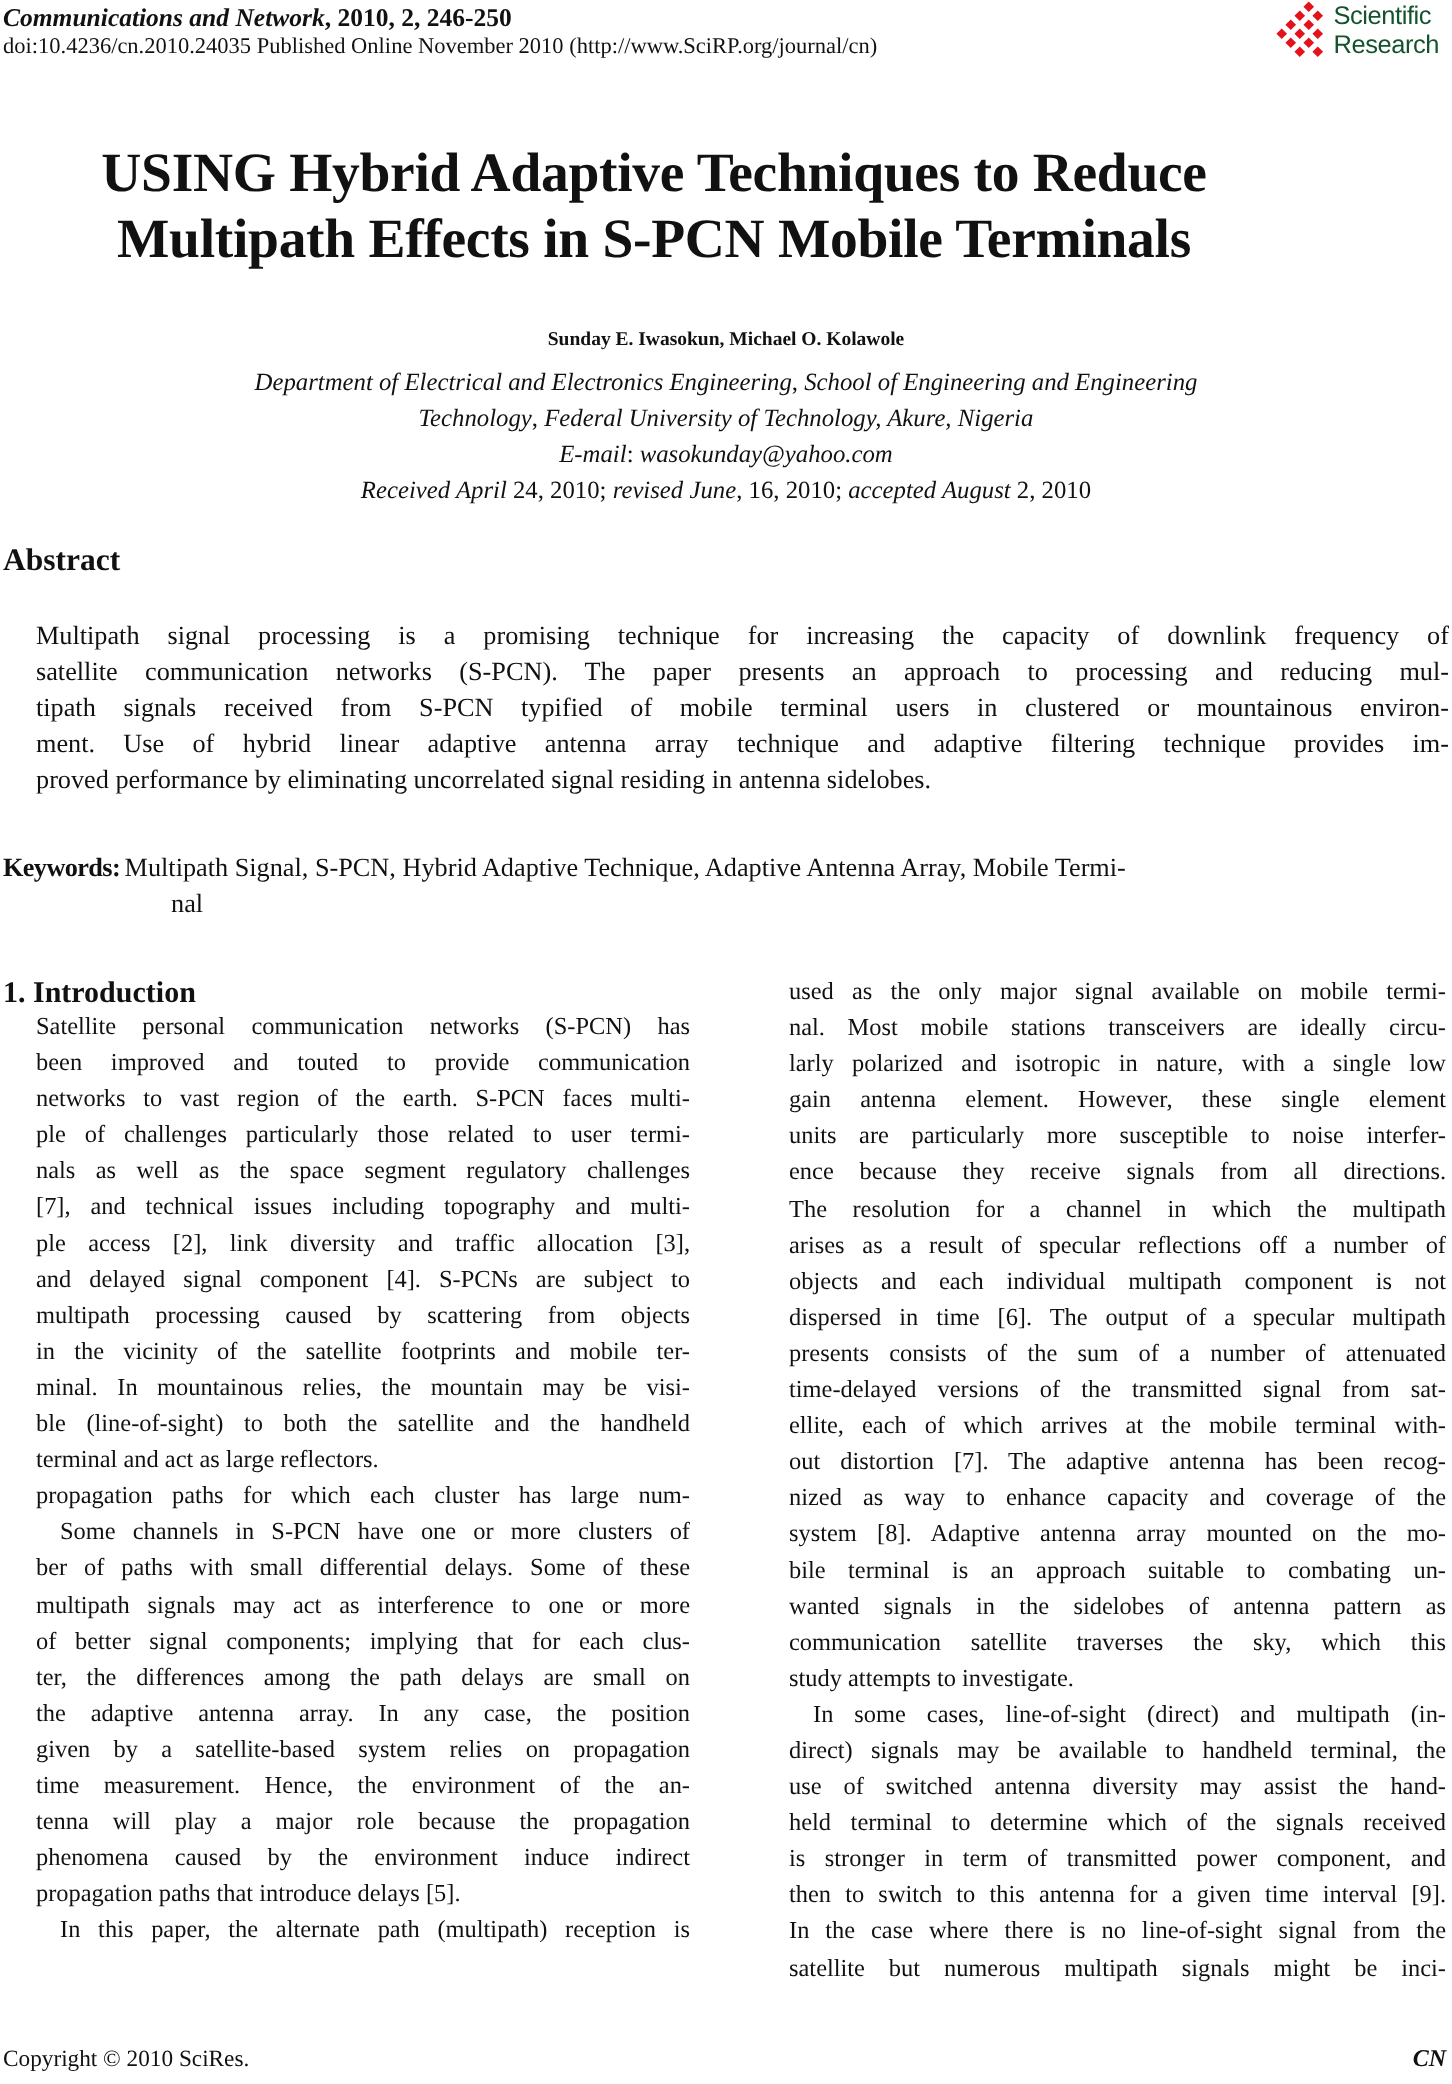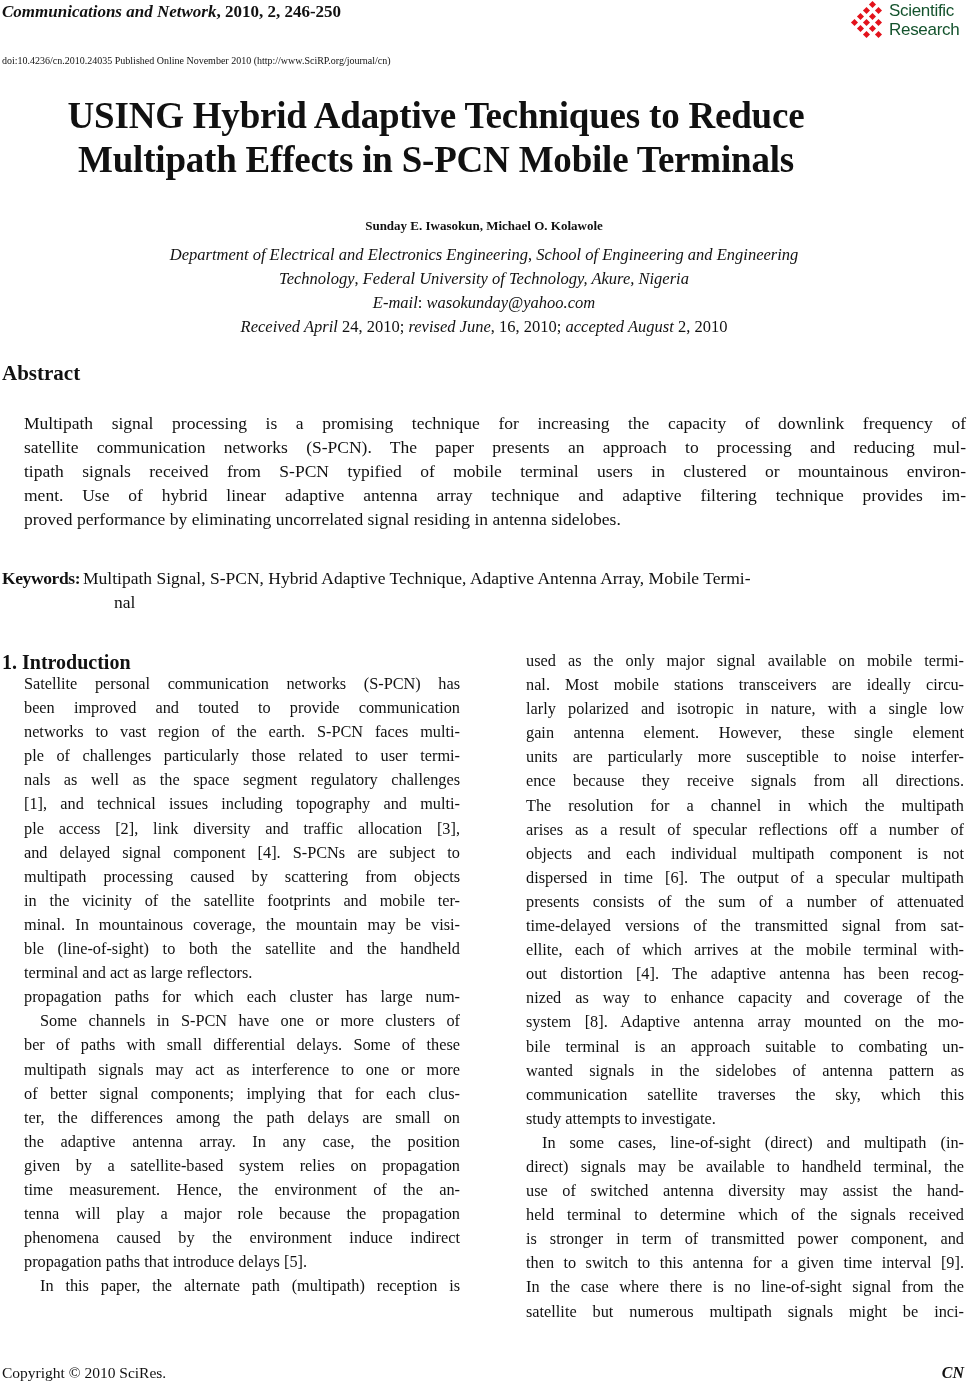--- a/index.html
+++ b/index.html
@@ -1,20 +1,20 @@
 <!DOCTYPE html>
 <html><head>
 <meta charset="utf-8">
 <style>
   html, body { margin:0; padding:0; background:#ffffff; }
   body { width:968px; height:1389px; position:relative; overflow:hidden; color:#111; font-family:"Liberation Serif", "DejaVu Serif", serif; }
   .abs { position:absolute; }
   .journal-line { left:2px; top:2px; font-size:17px; font-weight:bold; white-space:nowrap; }
   .journal-line i { font-style:italic; }
-  .doi-line { left:2px; top:23px; font-size:10px; white-space:nowrap;margin-top:32px; }
+  .doi-line { left:2px; top:23px; font-size:15px; white-space:nowrap; }
   .logo { left:846px; top:0px; width:122px; height:42px; }
   .logo-mark { position:absolute; left:0; top:0; width:40px; height:42px; }
   .logo-text { position:absolute; left:43px; top:1px; font-family:"Liberation Sans", "DejaVu Sans", sans-serif; font-size:17px; line-height:19px; color:#14532d; letter-spacing:-0.3px; }
   .title { left:0; width:872px; top:94px; text-align:center; font-size:37px; font-weight:bold; line-height:44px; letter-spacing:-0.2px; }
   .authors { left:0; width:968px; top:247px; text-align:center; font-size:13px; font-weight:bold; }
   .affil { left:0; width:968px; top:243px; text-align:center; font-size:16.5px; line-height:24px; }
   .affil i { font-style:italic; }
   .h-abstract { left:2px; top:361px; font-size:21px; font-weight:bold; }
   .abstract { left:2px; top:411px; width:964px; font-size:17.5px; line-height:24px; text-align:justify; }
   .keywords { left:2px; top:566px; width:964px; font-size:17.5px; line-height:24px; }
@@ -93,26 +93,26 @@
 </div>
 
 <div class="abs h-intro">1. Introduction</div>
 
 <div class="abs col col-left" id="colL">
     <span class="line">Satellite personal communication networks (S-PCN) has</span>
     <span class="line">been improved and touted to provide communication</span>
     <span class="line">networks to vast region of the earth. S-PCN faces multi-</span>
     <span class="line">ple of challenges particularly those related to user termi-</span>
     <span class="line">nals as well as the space segment regulatory challenges</span>
-    <span class="line">[1], and technical issues including topography and multi-</span>
+    <span class="line">[7], and technical issues including topography and multi-</span>
     <span class="line">ple access [2], link diversity and traffic allocation [3],</span>
     <span class="line">and delayed signal component [4]. S-PCNs are subject to</span>
     <span class="line">multipath processing caused by scattering from objects</span>
     <span class="line">in the vicinity of the satellite footprints and mobile ter-</span>
-    <span class="line">minal. In mountainous coverage, the mountain may be visi-</span>
+    <span class="line">minal. In mountainous relies, the mountain may be visi-</span>
     <span class="line">ble (line-of-sight) to both the satellite and the handheld</span>
     <span class="line last">terminal and act as large reflectors.</span>
     <span class="line">propagation paths for which each cluster has large num-</span>
     <span class="line" style="text-indent: 16px;">Some channels in S-PCN have one or more clusters of</span>
     <span class="line">ber of paths with small differential delays. Some of these</span>
     <span class="line">multipath signals may act as interference to one or more</span>
     <span class="line">of better signal components; implying that for each clus-</span>
     <span class="line">ter, the differences among the path delays are small on</span>
     <span class="line">the adaptive antenna array. In any case, the position</span>
     <span class="line">given by a satellite-based system relies on propagation</span>
@@ -129,21 +129,21 @@
     <span class="line">gain antenna element. However, these single element</span>
     <span class="line">units are particularly more susceptible to noise interfer-</span>
     <span class="line">ence because they receive signals from all directions.</span>
     <span class="line">The resolution for a channel in which the multipath</span>
     <span class="line">arises as a result of specular reflections off a number of</span>
     <span class="line">objects and each individual multipath component is not</span>
     <span class="line">dispersed in time [6]. The output of a specular multipath</span>
     <span class="line">presents consists of the sum of a number of attenuated</span>
     <span class="line">time-delayed versions of the transmitted signal from sat-</span>
     <span class="line">ellite, each of which arrives at the mobile terminal with-</span>
-    <span class="line">out distortion [4]. The adaptive antenna has been recog-</span>
+    <span class="line">out distortion [7]. The adaptive antenna has been recog-</span>
     <span class="line">nized as way to enhance capacity and coverage of the</span>
     <span class="line">system [8]. Adaptive antenna array mounted on the mo-</span>
     <span class="line">bile terminal is an approach suitable to combating un-</span>
     <span class="line">wanted signals in the sidelobes of antenna pattern as</span>
     <span class="line">communication satellite traverses the sky, which this</span>
     <span class="line last">study attempts to investigate.</span>
     <span class="line" style="text-indent: 16px;">In some cases, line-of-sight (direct) and multipath (in-</span>
     <span class="line">direct) signals may be available to handheld terminal, the</span>
     <span class="line">use of switched antenna diversity may assist the hand-</span>
     <span class="line">held terminal to determine which of the signals received</span>

